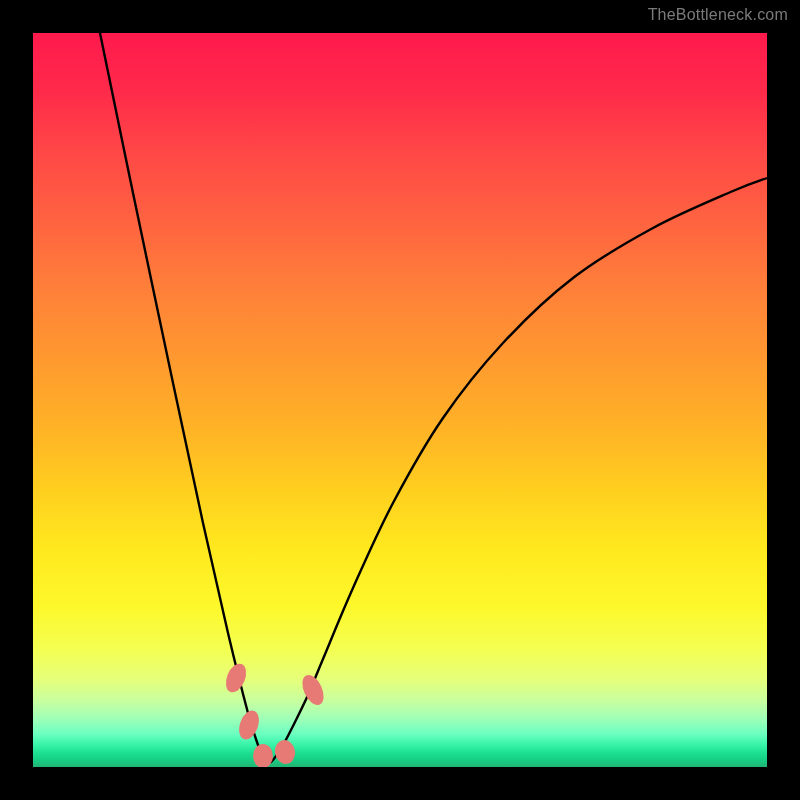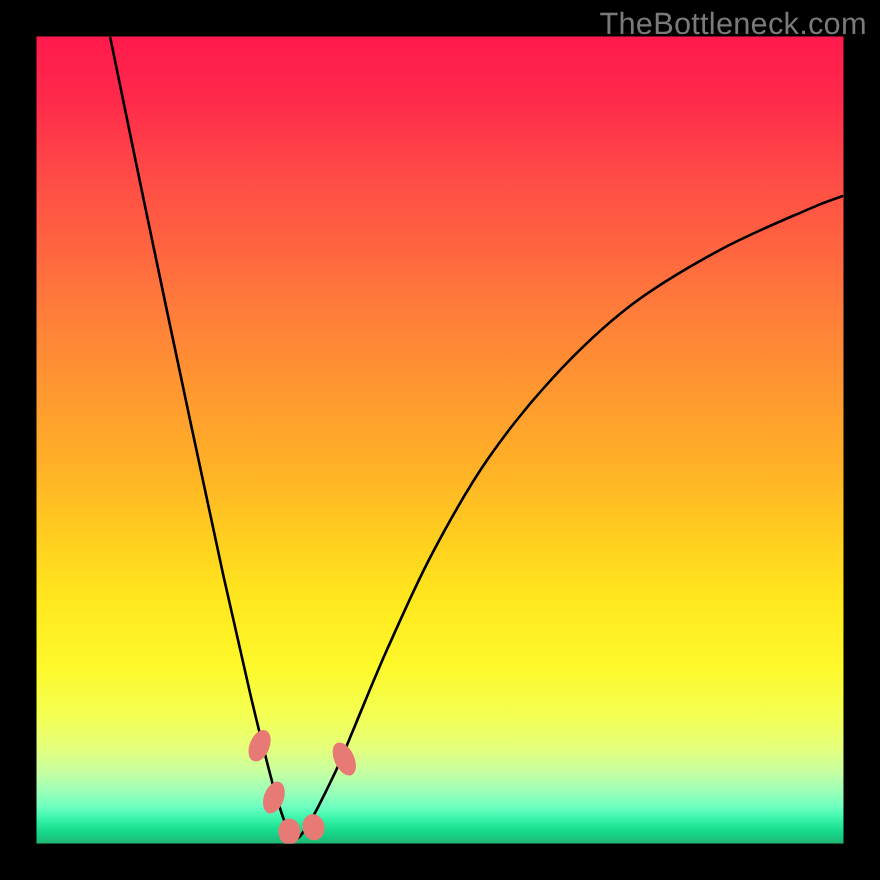--- a/index.html
+++ b/index.html
@@ -55,21 +55,21 @@
   }
   .curve-layer {
     position: absolute;
     inset: 0;
   }
   .watermark {
     position: absolute;
     top: 6px;
     right: 12px;
     color: #7a7a7a;
-    font-size: 28px;
+    font-size: 16px;
     letter-spacing: 0.2px;
     font-weight: 500;
   }
 </style>
 </head>
 <body>
 
 <div class="frame">
   <div class="plot">
     <div class="gradient"></div>

